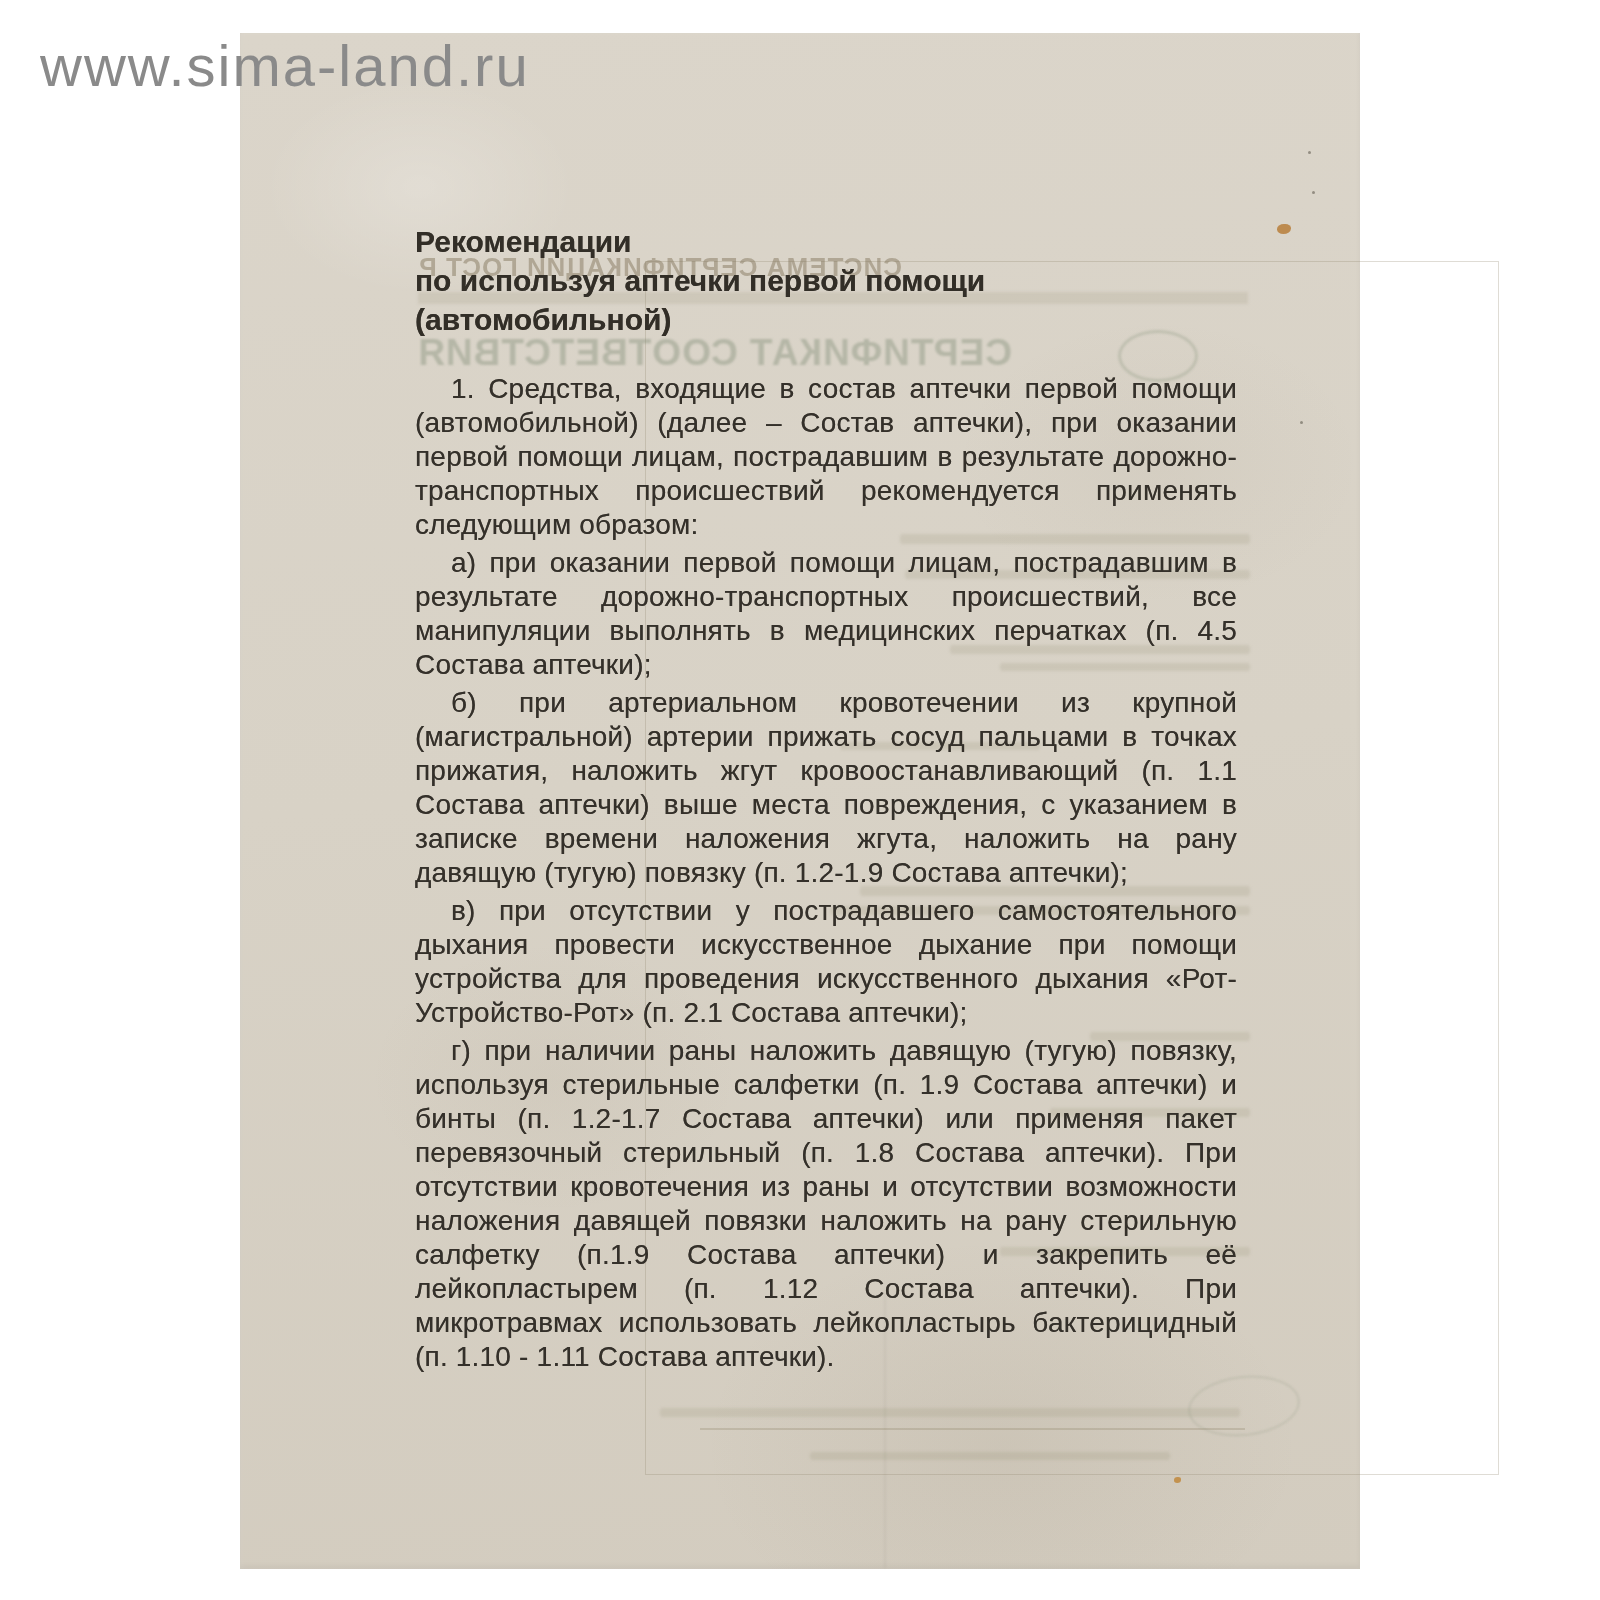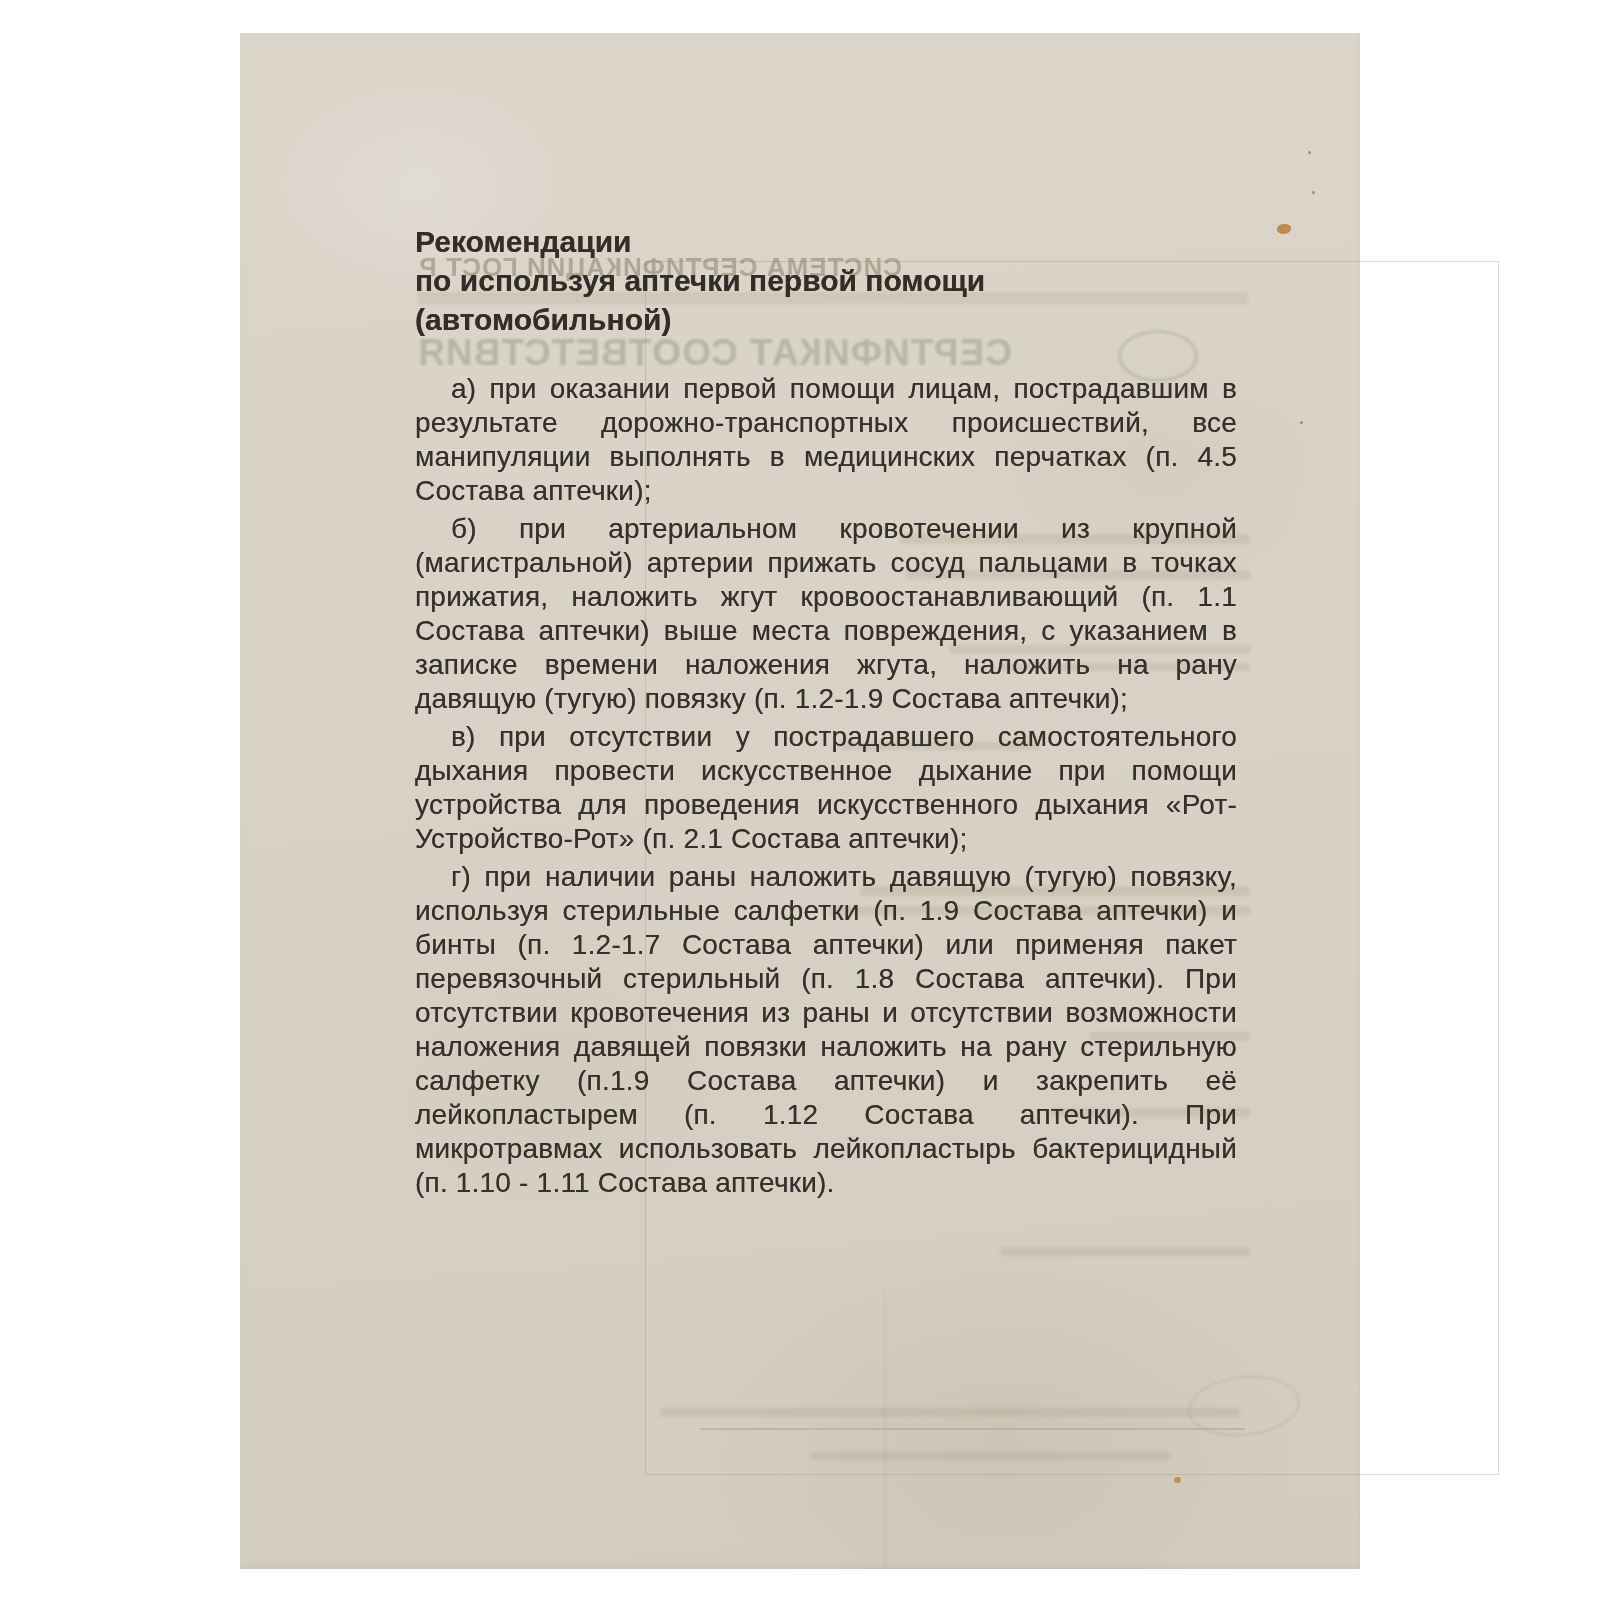--- a/index.html
+++ b/index.html
@@ -81,20 +81,21 @@
     text-align:justify;text-indent:36px;
     text-shadow:0 0 0.6px rgba(52,48,42,0.7);
     letter-spacing:0.2px;
   }
 </style>
 </head>
 <body>
 
 <div class="stage">
 
+  <div class="watermark">www.sima-land.ru</div>
 
   <div class="paper">
 
     <div class="ghost ghost-frame" style="position:absolute;"></div>
     <div class="ghost ghost-header mirr" style="position:absolute;left:226px;top:219px;width:436px;">СИСТЕМА СЕРТИФИКАЦИИ ГОСТ Р</div>
     <div class="ghost ghost-subrow" style="position:absolute;left:178px;top:259px;width:830px;height:12px;"></div>
     <div class="ghost ghost-cert mirr" style="position:absolute;left:212px;top:299px;width:560px;">СЕРТИФИКАТ СООТВЕТСТВИЯ</div>
     <div class="ghost ghost-logo" style="position:absolute;left:878px;top:297px;"></div>
 
     <div class="smudge" style="left:660px;top:501px;width:350px;height:10px;"></div>
@@ -119,20 +120,21 @@
     <div class="dot" style="left:1072px;top:158px;"></div>
     <div class="dot" style="left:1060px;top:388px;"></div>
 
     <div class="content" style="left:175px;top:189px;">
       <div class="doc-title">
         <div>Рекомендации</div>
         <div>по используя аптечки первой помощи</div>
         <div>(автомобильной)</div>
       </div>
       <div class="doc-body">
+        <p>1. Средства, входящие в состав аптечки первой помощи (автомобильной) (далее – Состав аптечки), при оказании первой помощи лицам, пострадавшим в результате дорожно-транспортных происшествий рекомендуется применять следующим образом:</p>
         <p>а) при оказании первой помощи лицам, пострадавшим в результате дорожно-транспортных происшествий, все манипуляции выполнять в медицинских перчатках (п. 4.5 Состава аптечки);</p>
         <p>б) при артериальном кровотечении из крупной (магистральной) артерии прижать сосуд пальцами в точках прижатия, наложить жгут кровоостанавливающий (п. 1.1 Состава аптечки) выше места повреждения, с указанием в записке времени наложения жгута, наложить на рану давящую (тугую) повязку (п. 1.2-1.9 Состава аптечки);</p>
         <p>в) при отсутствии у пострадавшего самостоятельного дыхания провести искусственное дыхание при помощи устройства для проведения искусственного дыхания «Рот-Устройство-Рот» (п. 2.1 Состава аптечки);</p>
         <p>г) при наличии раны наложить давящую (тугую) повязку, используя стерильные салфетки (п. 1.9 Состава аптечки) и бинты (п. 1.2-1.7 Состава аптечки) или применяя пакет перевязочный стерильный (п. 1.8 Состава аптечки). При отсутствии кровотечения из раны и отсутствии возможности наложения давящей повязки наложить на рану стерильную салфетку (п.1.9 Состава аптечки) и закрепить её лейкопластырем (п. 1.12 Состава аптечки). При микротравмах использовать лейкопластырь бактерицидный (п. 1.10 - 1.11 Состава аптечки).</p>
       </div>
     </div>
 
   </div>
 </div>
 

